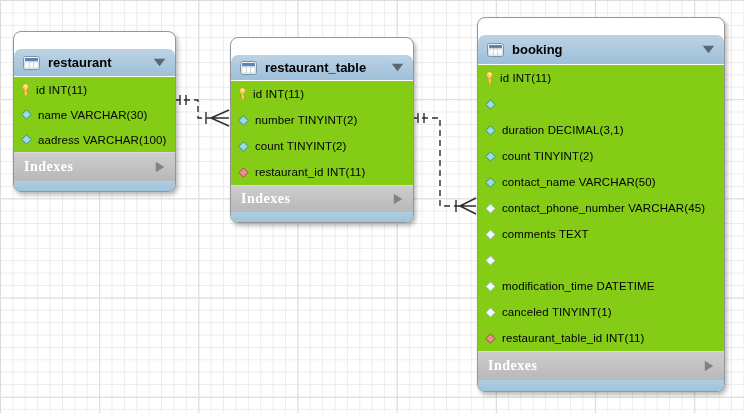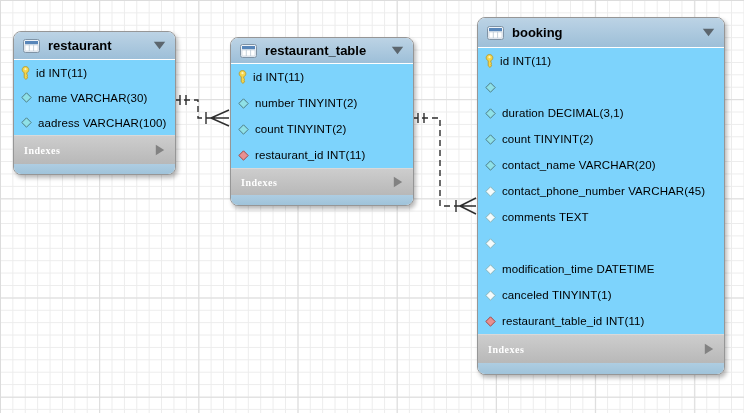--- a/index.html
+++ b/index.html
@@ -20,37 +20,37 @@
   .table{
     position:absolute;z-index:2;background:#ffffff;
     border:1px solid #969696;border-radius:8px;
     box-shadow:2px 3px 4px rgba(0,0,0,0.28);
   }
   .thead{
     height:var(--hh,26px);
     background:linear-gradient(#bcd3e5,#9dbfd8);
     border-radius:7px 7px 0 0;
     border-bottom:1px solid #ffffff;
-    display:flex;align-items:center;gap:8px;padding:0 9px;
+    display:flex;align-items:center;gap:8px;padding:0 9px;margin-top:17px;
   }
   .tname{font-weight:bold;font-size:13px;color:#000;flex:1;white-space:nowrap;}
   .collapse{display:flex;align-items:center;}
-  .tbody{background:#7dd3fc;}
+  .tbody{background:#84cc16;}
   .row{height:var(--rh,26px);display:flex;align-items:center;gap:6px;padding:0 7px;white-space:nowrap;}
   .clabel{font-size:11.5px;color:#000;letter-spacing:0.1px;}
   .ic{flex:0 0 auto;display:flex;align-items:center;}
   .tfoot{
     height:var(--fh,28px);
     background:linear-gradient(#cdcdcd,#b8b8b8);
     display:flex;align-items:center;padding:0 10px;
     border-top:1px solid #d9d9d9;
   }
   .flabel{
     flex:1;color:#ffffff;font-family:"Liberation Serif",serif;
-    font-weight:bold;font-size:10px;letter-spacing:0.5px;
+    font-weight:bold;font-size:14px;letter-spacing:0.5px;
   }
   .tbottom{height:var(--bh,10px);background:linear-gradient(#aecde2,#9fc3da);border-radius:0 0 7px 7px;}
   .farrow{display:flex;align-items:center;}
   #defs{position:absolute;width:0;height:0;overflow:hidden;}
 </style>
 </head>
 <body>
 
 <svg id="defs" aria-hidden="true">
   <defs>
@@ -255,21 +255,21 @@
             </svg>
           </span>
         <span class="clabel">count TINYINT(2)</span>
       </div>
       <div class="row">
         <span class="ic">
             <svg width="11" height="11">
               <use href="#dia-filled"></use>
             </svg>
           </span>
-        <span class="clabel">contact_name VARCHAR(20)</span>
+        <span class="clabel">contact_name VARCHAR(50)</span>
       </div>
       <div class="row">
         <span class="ic">
             <svg width="11" height="11">
               <use href="#dia-hollow"></use>
             </svg>
           </span>
         <span class="clabel">contact_phone_number VARCHAR(45)</span>
       </div>
       <div class="row">

